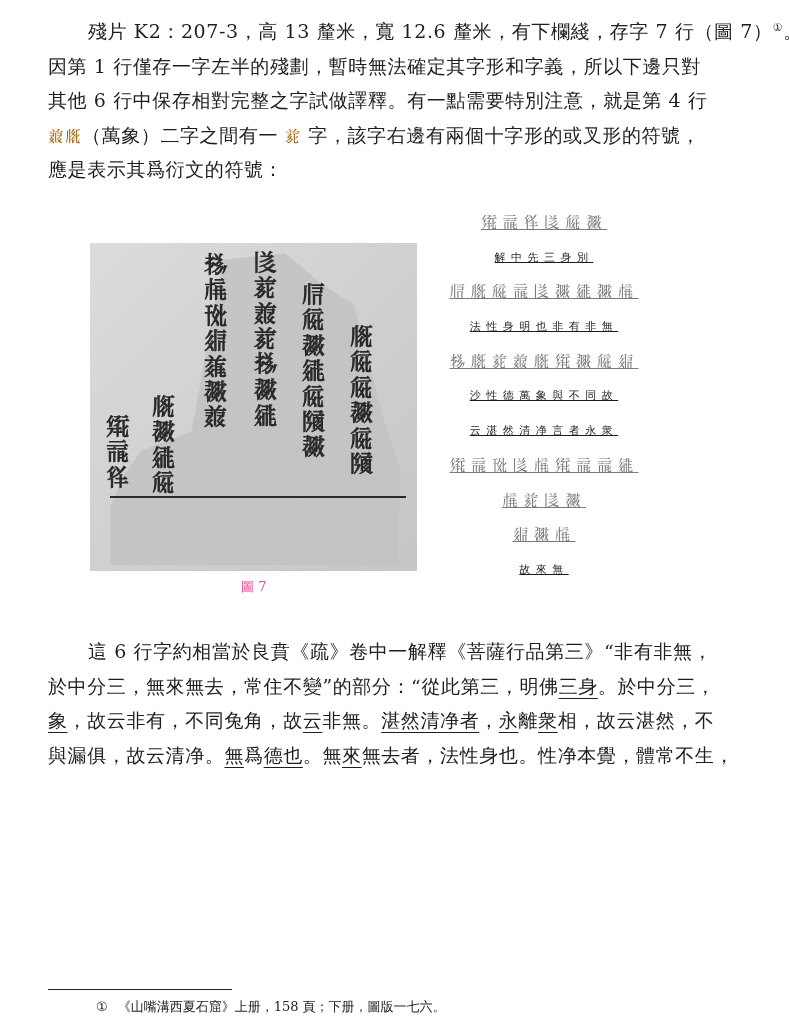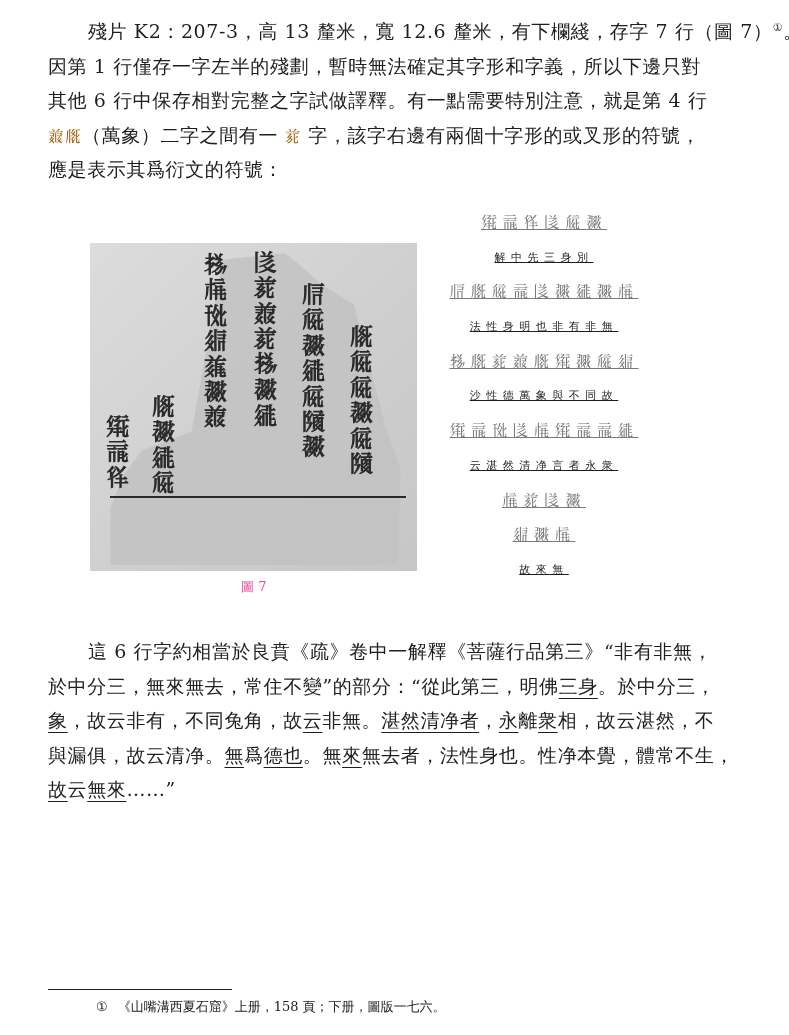--- a/index.html
+++ b/index.html
@@ -80,33 +80,32 @@
 </div>
 <div class="caption">圖 7</div>
 
 <div class="trans">
   <div class="row tg-row">𗋕𗄈𗃛𗁅𗏁𗗂</div>
   <div class="row cn-row">解中先三身別</div>
   <div class="row tg-row">𗄭𗅋𗏁𗄈𗁅𗗂𗧓𗗂𗍫</div>
   <div class="row cn-row">法性身明也非有非無</div>
   <div class="row tg-row">𗈪𗅋𗐱𗓱𗅋𗋕𗗂𗏁𗤋</div>
   <div class="row cn-row">沙性德萬象與不同故</div>
+  <div class="row cn-row">云湛然清净言者永衆</div>
   <div class="row tg-row">𗋕𗄈𗌽𗁅𗍫𗋕𗄈𗄈𗧓</div>
-  <div class="row cn-row">云湛然清净言者永衆</div>
   <div class="row tg-row">𗍫𗐱𗁅𗗂</div>
   <div class="row tg-row">𗤋𗗂𗍫</div>
   <div class="row cn-row">故來無</div>
 </div>
 
 <div id="p2" class="para">
   <span class="line indent">
     <span>這 6 行字約相當於良賁《疏》卷中一解釋《菩薩行品第三》“非有非無，</span>
   </span>
   <span class="line"><span>於中分三，無來無去，常住不變”的部分：“從此第三，明佛</span><span class="u">三身</span><span>。於中分三，</span></span>
   <span class="line"><span class="u">象</span><span>，故云非有，不同兔角，故</span><span class="u">云</span><span>非無。</span><span class="u">湛然清净者</span><span>，</span><span class="u">永</span><span>離</span><span class="u">衆</span><span>相，故云湛然，不</span></span>
   <span class="line"><span>與漏俱，故云清净。</span><span class="u">無</span><span>爲</span><span class="u">德也</span><span>。無</span><span class="u">來</span><span>無去者，法性身也。性净本覺，體常不生，</span></span>
-  <span class="line"><span class="u">故</span><span>云</span><span class="u">無來</span><span>……”</span></span>
 </div>
 
 <div class="fn-rule"></div>
 <div class="footnote">
   <span class="mark">①</span><span>《山嘴溝西夏石窟》上册，158 頁；下册，圖版一七六。</span>
 </div>
 
 </body></html>

